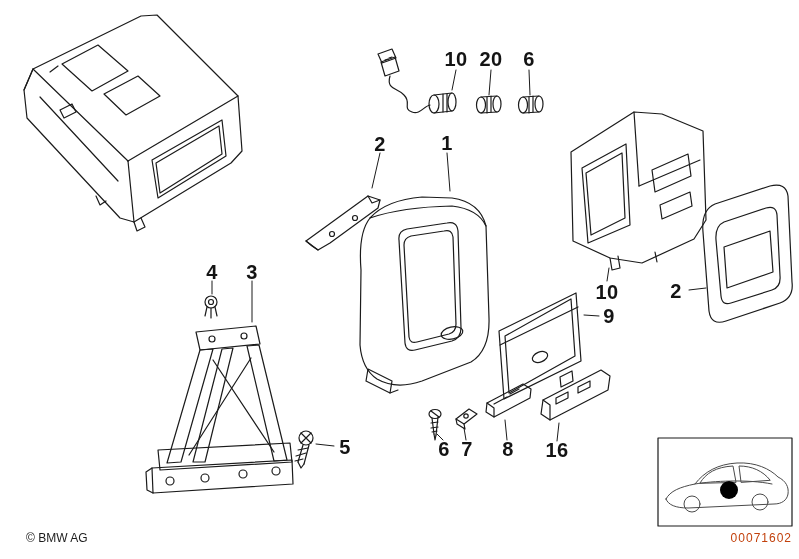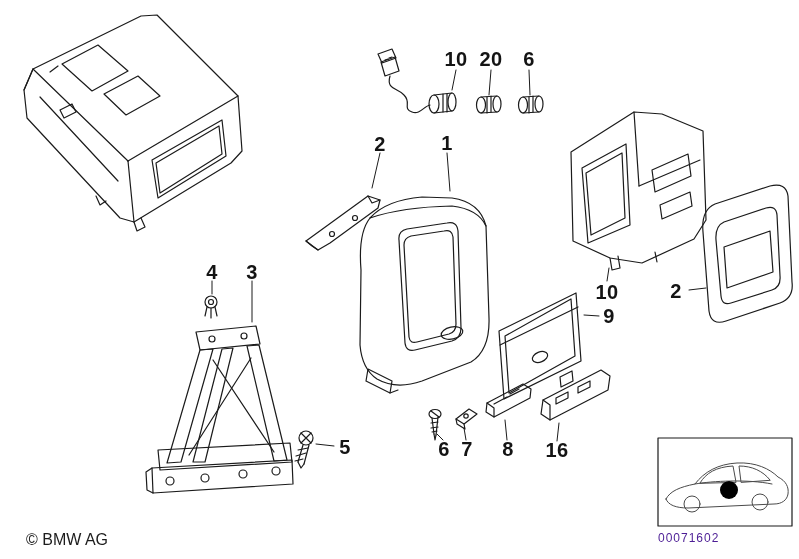--- a/index.html
+++ b/index.html
@@ -17,31 +17,31 @@
     transform:translate(-50%,-50%);
     font-weight:bold;
     font-size:20px;
     color:#141414;
     letter-spacing:0.5px;
     white-space:nowrap;
   }
   .copyright {
     position:absolute;
     left:26px; top:531px;
-    font-size:16px;
+    font-size:12px;
     color:#1c1c1c;
   }
   .part-number {
     position:absolute;
     left:658px; top:531px;
     width:134px;
-    text-align:left;
+    text-align:right;
     font-size:12px;
     letter-spacing:1px;
-    color:#4c1d95;
+    color:#c2410c;
   }
 </style>
 </head>
 <body>
 
 <div class="stage">
 
   <svg width="799" height="559" viewBox="0 0 799 559" fill="none" stroke="#1b1b1b" stroke-width="1.2" stroke-linecap="round" stroke-linejoin="round">
 
     <g>

